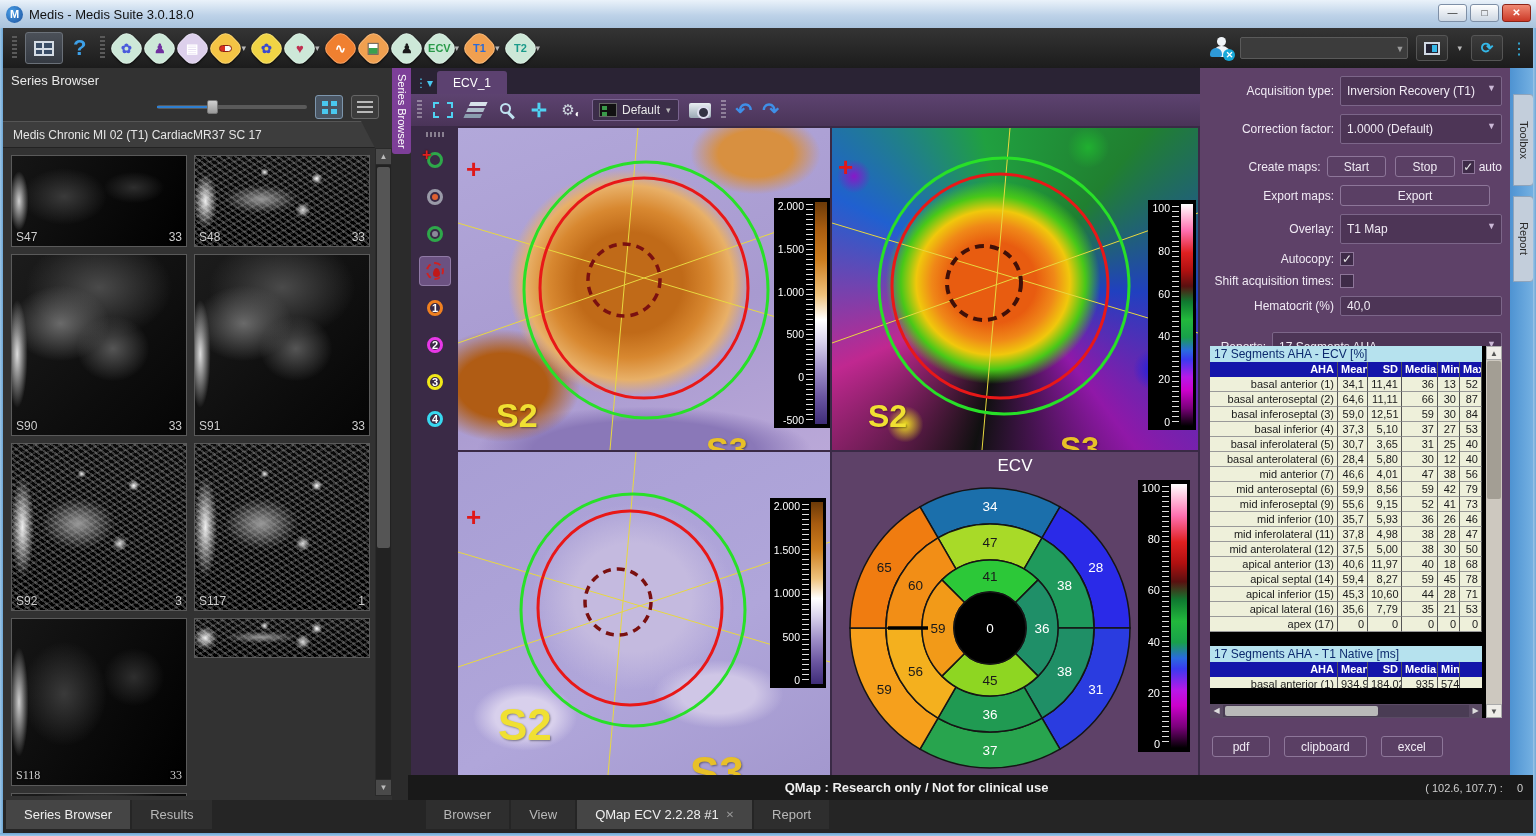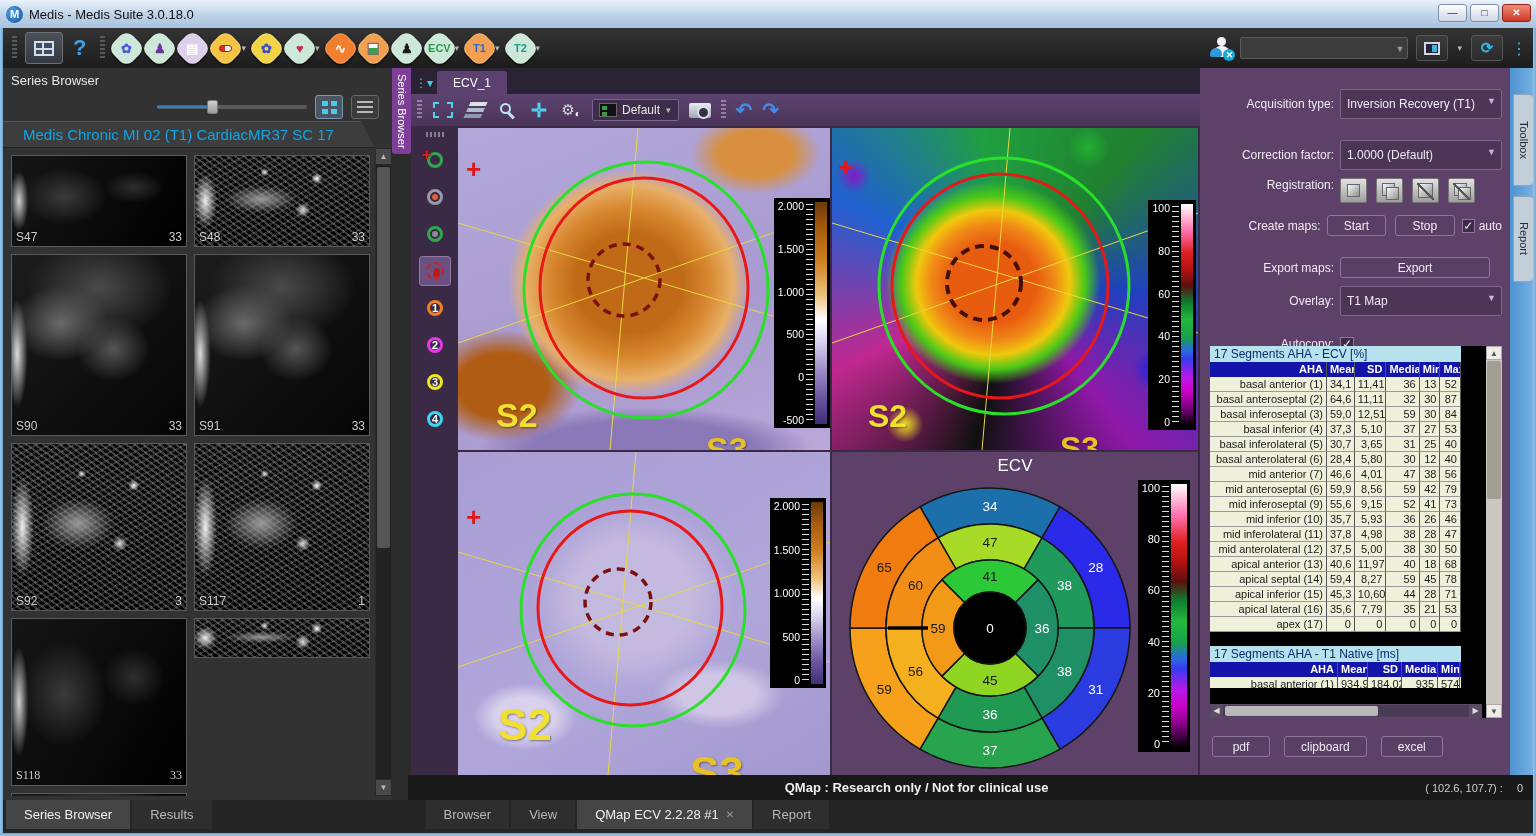--- a/index.html
+++ b/index.html
@@ -65,21 +65,21 @@
 .viewbtn{width:28px;height:24px;border-radius:3px;display:flex;align-items:center;justify-content:center}
 .viewbtn.grid{background:#4a5664;border:1px solid #7d96ad}
 .gridglyph{width:15px;height:13px;position:relative}
 .gridglyph:before,.gridglyph:after{content:"";position:absolute;width:6px;height:5px;background:#49c8f0}
 .gridglyph:before{left:0;top:0;box-shadow:9px 0 0 #49c8f0}
 .gridglyph:after{left:0;top:8px;box-shadow:9px 0 0 #49c8f0}
 .viewbtn.list{background:#3c3c3c;border:1px solid #666}
 .listglyph{width:16px;height:12px;background:repeating-linear-gradient(to bottom,#b8b8b8 0 2px,transparent 2px 5px)}
 #series-tab{height:27px;background:#3d3d3d;border-top:1px solid #555;border-bottom:1px solid #222;
  width:372px;clip-path:polygon(0 0,358px 0,372px 100%,0 100%);
- font-size:15px;color:#0ea5e9;display:flex;align-items:center;padding-left:20px;white-space:nowrap}
+ font-size:12px;color:#e5e5e5;display:flex;align-items:center;padding-left:10px;white-space:nowrap}
 #thumb-area{position:relative;height:648px;display:flex}
 #thumb-grid{flex:1;display:grid;grid-template-columns:176px 176px;gap:7px;padding:7px 4px 0 8px;
  grid-auto-rows:min-content;overflow:hidden}
 .thumb{position:relative;background:#000;border:1px solid #5a5a5a;overflow:hidden}
 .thumb .tl,.thumb .tr{position:absolute;bottom:2px;font-size:12px;color:#cfcfcf;text-shadow:0 0 2px #000}
 .thumb .tl{left:4px}.thumb .tr{right:4px}
 .t-smooth{background:
  radial-gradient(ellipse 40% 30% at 28% 38%,#6a6a6a,transparent 70%),
  radial-gradient(ellipse 30% 26% at 58% 52%,#555,transparent 70%),
  radial-gradient(ellipse 60% 40% at 50% 18%,#4a4a4a,transparent 70%),
@@ -184,21 +184,21 @@
 .rtab{height:21px;padding:0 10px;font-size:11px;color:#ddd;background:#533c60;border:1px solid #6d577a;border-bottom:none;
  border-radius:3px 3px 0 0;display:flex;align-items:center;white-space:nowrap}
 .rtab.active{background:#6e5379;color:#fff}
 #bullseye-title{text-align:center;color:#fff;font-size:17px;margin-top:4px}
 #bullseye-svg{position:absolute;left:10px;top:28px}
 #results-cbar{position:absolute;right:8px;top:28px;height:272px}
 #results-cbar .s-labels{font-size:11px}
 
 
 #right-panel{position:absolute;left:1200px;top:0;width:310px;height:707px;background:#5e4168;color:#f0eaf4;font-size:12px}
-.ctl-row{display:flex;align-items:center;margin:21px 8px 0 0}
+.ctl-row{display:flex;align-items:center;margin:8px 8px 0 0}
 .ctl-label{width:140px;text-align:right;padding-right:6px;white-space:nowrap}
 .ctl-select{flex:1;height:20px;background:#4d3556;border:1px solid #7c6689;border-radius:2px;display:flex;align-items:center;
  padding:14px 6px;position:relative;color:#f0eaf4}
 .ctl-select .arr{position:absolute;right:5px;top:6px;font-size:9px;color:#cbb8d6}
 .reg-btn{width:27px;height:25px;background:linear-gradient(#e2e2e2,#9e9e9e);border:1px solid #777;border-radius:2px;
  margin-right:9px;display:flex;align-items:center;justify-content:center;position:relative}
 .reg-sq{width:13px;height:13px;background:linear-gradient(135deg,#f8f8f8,#909090);border:1px solid #666}
 .reg-sq.back{position:absolute;left:5px;top:4px}
 .reg-sq.front{position:absolute;left:9px;top:8px}
 .reg-diag{position:absolute;left:4px;top:4px;width:17px;height:17px;background:linear-gradient(45deg,transparent 47%,#555 47% 53%,transparent 53%)}
@@ -209,21 +209,21 @@
 #reports-row{margin-top:16px;display:flex;align-items:center}
 #reports-row .ctl-label{width:72px}
 #reports-select{width:150px}
 
 #table-zone{position:absolute;left:10px;top:278px;width:292px;height:372px;background:#000;display:flex}
 #table-scrollcol{width:16px;background:#ded8cf;display:flex;flex-direction:column;align-items:center}
 #table-scrollcol .arrow{width:16px;height:14px;background:#efede8;color:#555;font-size:8px;text-align:center;line-height:14px;border:1px solid #aaa}
 #table-scrollcol .track{flex:1;width:16px;position:relative;background:#cdc8bf}
 #table-scrollcol .sthumb{position:absolute;left:1px;top:1px;width:14px;height:40%;background:#a39e94;border-radius:2px}
 #tables-wrap{flex:1;overflow:hidden;position:relative}
-.dtable{width:251px;font-size:11px;margin-bottom:6px}
+.dtable{width:272px;font-size:11px;margin-bottom:6px}
 .t-title{background:#b6e2ee;color:#0c2a6e;padding:1px 4px;font-size:12px;white-space:nowrap}
 .t-head{display:flex;background:#1414aa;color:#fff;font-weight:bold}
 .t-row{display:flex;background:#eef0da;color:#1a1a1a}
 .t-cell{padding:0 3px;text-align:right;border-right:1px solid #555;border-bottom:1px solid #999;white-space:nowrap;overflow:hidden;line-height:14px}
 .c0{width:128px}.c1{width:30px}.c2{width:34px}.c3{width:36px}.c4{width:22px}.c5{width:22px}
 .t-head .t-cell{border-bottom:none;line-height:15px}
 #hscroll{position:absolute;left:0;bottom:0;width:272px;height:14px;background:#5a4a64;display:flex;align-items:center}
 #hscroll .harrow{width:13px;height:12px;color:#ddd;font-size:8px;text-align:center;line-height:12px}
 #hscroll .htrack{flex:1;height:12px;background:#4a3c54;position:relative}
 #hscroll .hthumb{position:absolute;left:2px;top:1px;width:62%;height:10px;background:#b9b9b9;border-radius:2px}
@@ -652,41 +652,20 @@
             <span class="arr">▼</span>
           </span>
       </div>
       <div class="ctl-row">
         <span class="ctl-label">Correction factor:</span>
         <span class="ctl-select">
             <span>1.0000 (Default)</span>
             <span class="arr">▼</span>
           </span>
       </div>
-      <div class="ctl-row" style="align-items:flex-start;margin-top:8px">
-        <span class="ctl-label">Registration:</span>
-        <span style="display:flex">
-          <span class="reg-btn">
-              <span class="reg-sq"></span>
-            </span>
-          <span class="reg-btn">
-              <span class="reg-sq back"></span>
-              <span class="reg-sq front"></span>
-            </span>
-          <span class="reg-btn">
-              <span class="reg-sq" style="width:15px;height:15px"></span>
-              <span class="reg-diag"></span>
-            </span>
-          <span class="reg-btn">
-              <span class="reg-sq back"></span>
-              <span class="reg-sq front"></span>
-              <span class="reg-diag"></span>
-            </span>
-        </span>
-      </div>
       <div class="ctl-row" style="margin-top:12px">
         <span class="ctl-label">Create maps:</span>
         <span class="pbtn" style="width:66px">Start</span>
         <span style="width:10px"></span>
         <span class="pbtn" style="width:66px">Stop</span>
         <span style="width:8px"></span>
         <span class="chk">✓</span>
         <span style="padding-left:4px">auto</span>
       </div>
       <div class="ctl-row">
@@ -700,20 +679,26 @@
             <span class="arr">▼</span>
           </span>
       </div>
       <div class="ctl-row">
         <span class="ctl-label">Autocopy:</span>
         <span class="chk">✓</span>
       </div>
       <div class="ctl-row">
         <span class="ctl-label">Shift acquisition times:</span>
         <span class="chk"></span>
+      </div>
+      <div class="ctl-row">
+        <span class="ctl-label">Hematocrit (%)</span>
+        <span class="ctl-input">
+            <span>40,0</span>
+          </span>
       </div>
       <div class="ctl-row" id="reports-row">
         <span class="ctl-label">Reports:</span>
         <span class="ctl-select" id="reports-select">
             <span>17 Segments AHA</span>
             <span class="arr">▼</span>
           </span>
       </div>
 
       <div id="table-zone">
@@ -733,21 +718,21 @@
                 <span class="t-cell c1">34,1</span>
                 <span class="t-cell c2">11,41</span>
                 <span class="t-cell c3">36</span>
                 <span class="t-cell c4">13</span>
                 <span class="t-cell c5">52</span>
               </div>
               <div class="t-row">
                 <span class="t-cell c0">basal anteroseptal (2)</span>
                 <span class="t-cell c1">64,6</span>
                 <span class="t-cell c2">11,11</span>
-                <span class="t-cell c3">32</span>
+                <span class="t-cell c3">66</span>
                 <span class="t-cell c4">30</span>
                 <span class="t-cell c5">87</span>
               </div>
               <div class="t-row">
                 <span class="t-cell c0">basal inferoseptal (3)</span>
                 <span class="t-cell c1">59,0</span>
                 <span class="t-cell c2">12,51</span>
                 <span class="t-cell c3">59</span>
                 <span class="t-cell c4">30</span>
                 <span class="t-cell c5">84</span>

